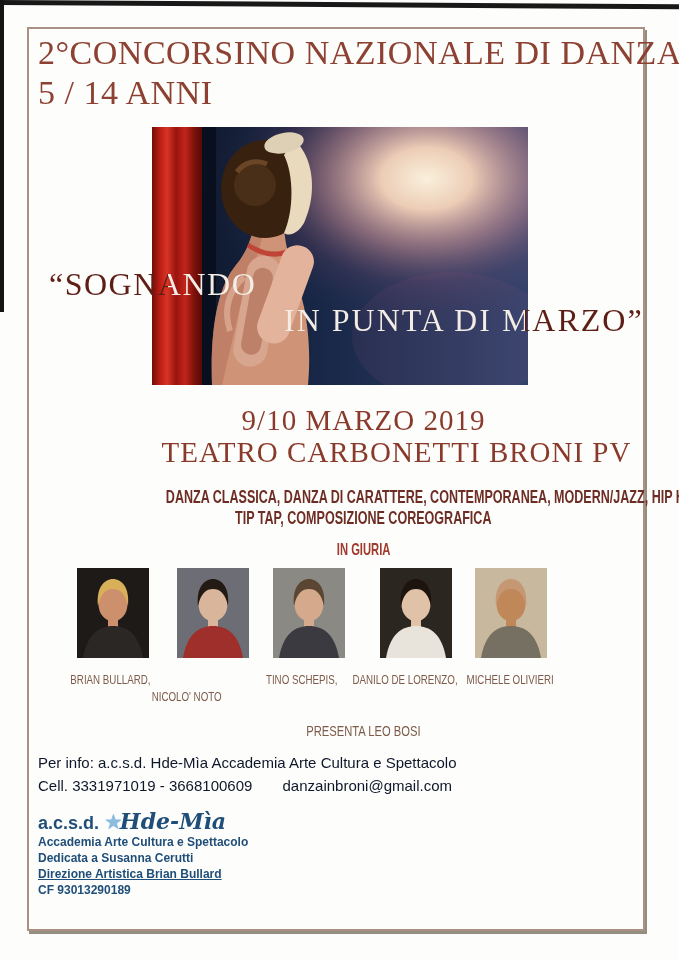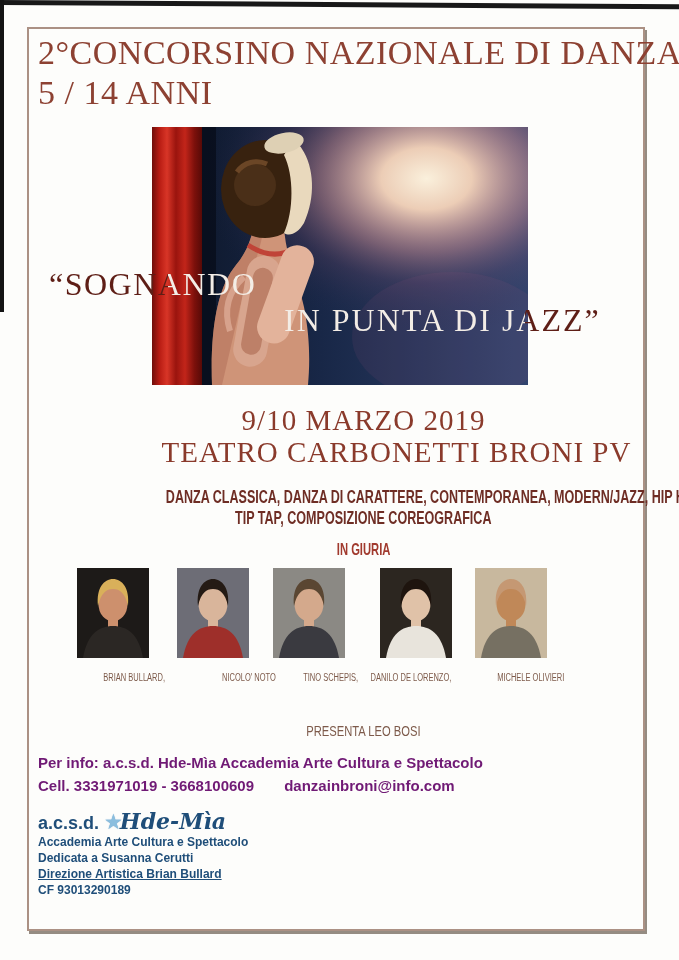--- a/index.html
+++ b/index.html
@@ -43,28 +43,28 @@
   .disc1 { top:486px; font-size:19px; color:#6e2d24; }
   .disc2 { top:507px; font-size:19px; color:#6e2d24; }
   .jury-heading { top:540px; font-size:17px; color:#a13a2e; }
   .presenter { top:723px; font-size:14px; color:#7d5a4a; }
   .presenter .cond { transform:scaleX(0.8); font-weight:normal; }
   
   .jury-photo { position:absolute; top:568px; width:72px; height:90px; }
   .jury-photo svg { display:block; width:100%; height:100%; }
   .jp0 { left:77px; }  .jp1 { left:177px; } .jp2 { left:273px; }
   .jp3 { left:380px; } .jp4 { left:475px; }
-  .jury-name { position:absolute; top:672px; width:130px; text-align:right;
-    font-size:10px; color:#7d5a4a; white-space:nowrap; }
+  .jury-name { position:absolute; top:672px; width:130px; text-align:center;
+    font-size:13px; color:#7d5a4a; white-space:nowrap; }
   .jury-name .cond { transform:scaleX(0.75); font-weight:normal; }
-  .jn0 { left:45px; } .jn1 { left:155px; } .jn2 { left:237px; }
+  .jn0 { left:45px; } .jn1 { left:122px;margin-top:17px; } .jn2 { left:237px; }
   .jn3 { left:335px; } .jn4 { left:445px; }
   
-  .info { position:absolute; left:38px; top:751px; font-size:15px; font-weight:bold;
-    color:#701a75; line-height:23px; white-space:nowrap; }
+  .info { position:absolute; left:38px; top:751px; font-size:15px; font-weight:normal;
+    color:#0f172a; line-height:23px; white-space:nowrap; }
   .info .email { margin-left:26px; }
   
   .org { position:absolute; left:38px; top:808px; color:#1f4e79; }
   .org-head { display:flex; align-items:baseline; height:26px; }
   .org-prefix { font-size:18px; font-weight:bold; }
   .star { font-size:21px; color:#8bbede; margin:0 1px 0 5px;
     text-shadow:0 0 1px #6fa3cc; line-height:1; }
   .org-name { font-family:"DejaVu Serif", serif; font-style:italic; font-weight:600;
     font-size:22px; margin-left:-4px; }
   .org-line { font-size:12px; font-weight:bold; line-height:16px; white-space:nowrap; }
@@ -129,21 +129,21 @@
         <rect x="95" y="142" width="20" height="88" rx="10" fill="#bd8068"></rect>
       </g>
       <g transform="rotate(20 132 170)">
         <rect x="116" y="116" width="33" height="102" rx="16" fill="#e3b39b"></rect>
       </g>
       <path d="M92,150 Q68,172 78,204" stroke="#d7a28c" stroke-width="6" fill="none"></path>
     </svg>
   </div>
 
   <div class="slogan slogan1">“SOGNANDO</div>
-  <div class="slogan slogan2">IN PUNTA DI JAZZ”</div>
+  <div class="slogan slogan2">IN PUNTA DI MARZO”</div>
 
   <div class="crow date-line1">9/10 MARZO 2019</div>
   <div class="crow date-line2">TEATRO CARBONETTI BRONI PV</div>
 
   <div class="crow disc1">
     <span class="cond">DANZA CLASSICA, DANZA DI CARATTERE, CONTEMPORANEA, MODERN/JAZZ, HIP HOP,</span>
   </div>
   <div class="crow jury-heading">
     <span class="cond">IN GIURIA</span>
   </div>
@@ -210,21 +210,21 @@
     <span class="cond">MICHELE OLIVIERI</span></div>
 
   <div class="crow presenter">
     <span class="cond">PRESENTA LEO BOSI</span>
   </div>
 
   <div class="info">
     <div>Per info: a.c.s.d. Hde-Mìa Accademia Arte Cultura e Spettacolo</div>
     <div>
       <span>Cell. 3331971019 -  3668100609</span>
-      <span class="email">danzainbroni@info.com</span>
+      <span class="email">danzainbroni@gmail.com</span>
     </div>
   </div>
 
   <div class="org">
     <div class="org-head">
       <span class="org-prefix">a.c.s.d.</span>
       <span class="star">★</span>
       <span class="org-name">Hde-Mìa</span>
     </div>
     <div class="org-line">Accademia Arte Cultura e Spettacolo</div>

